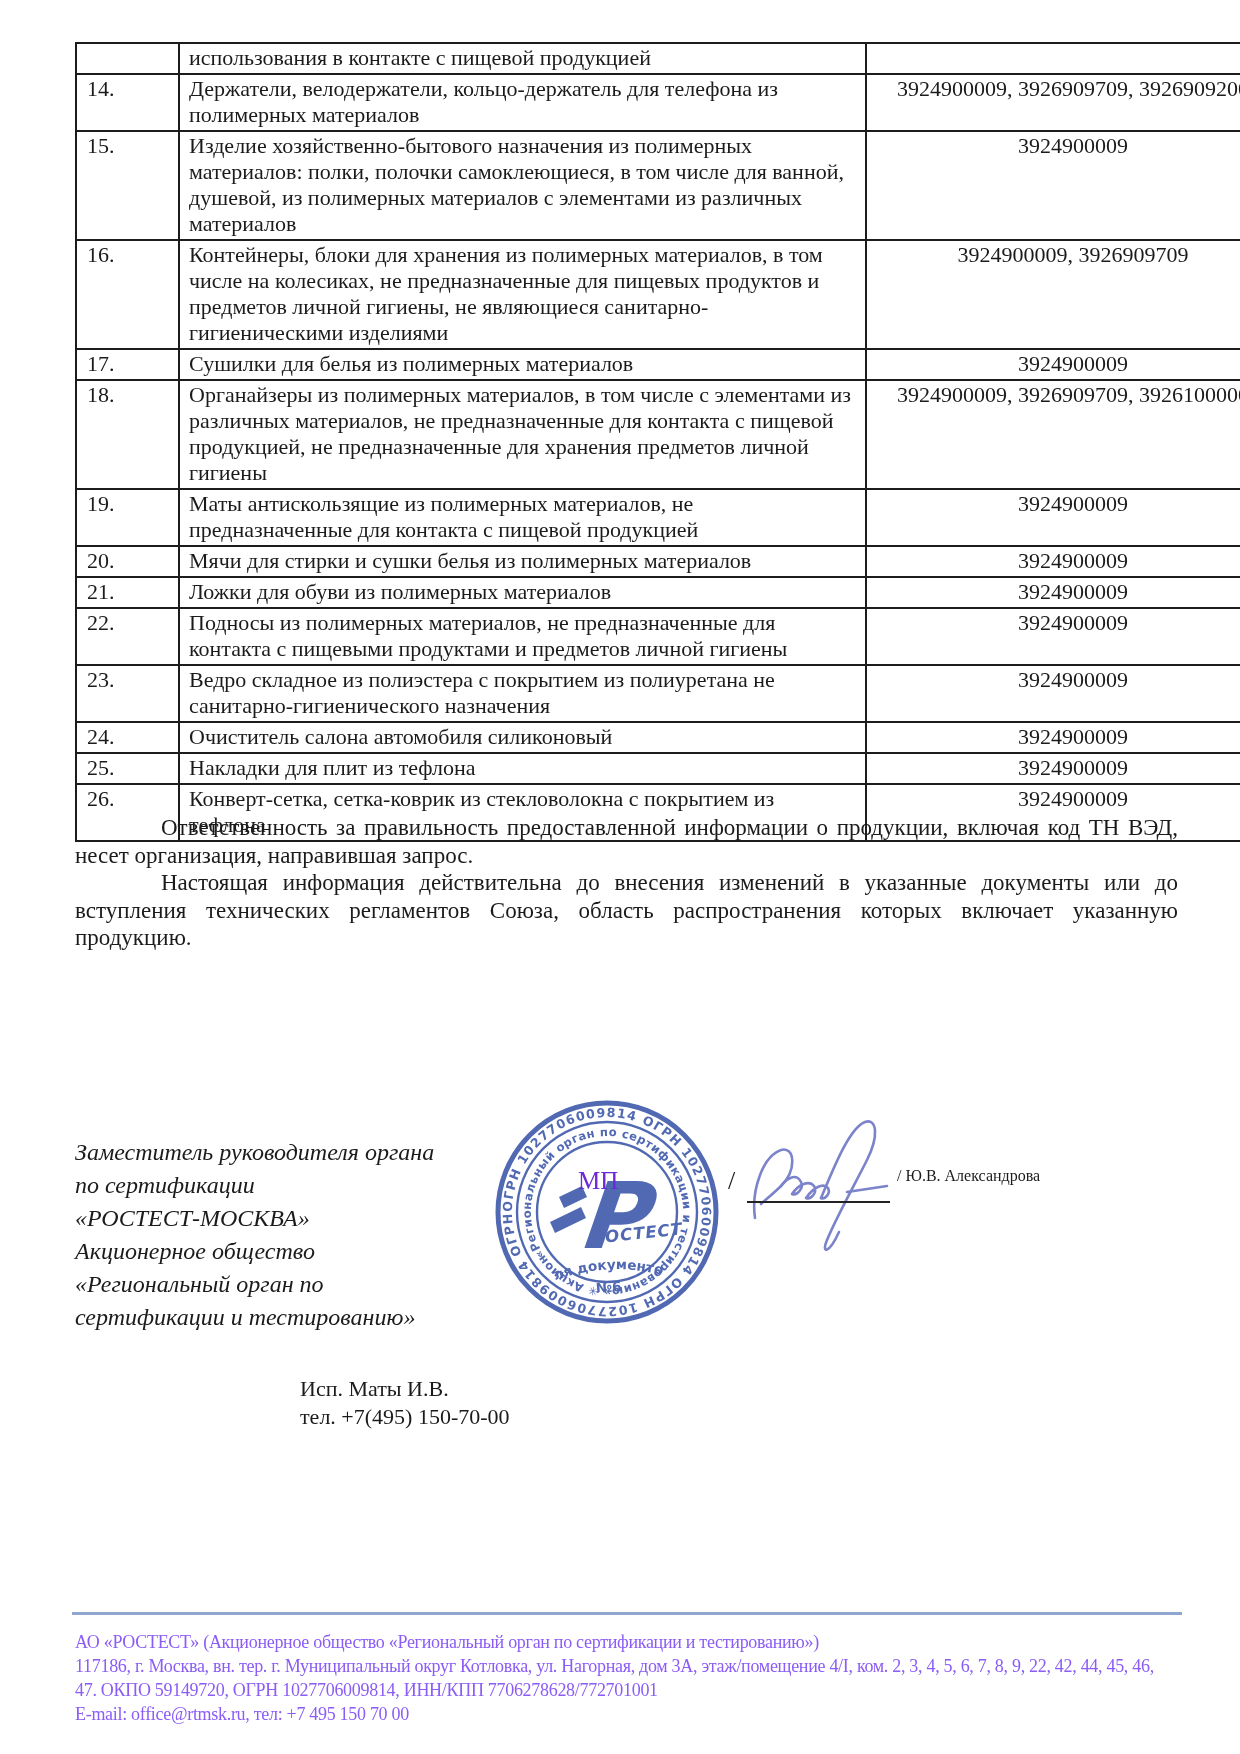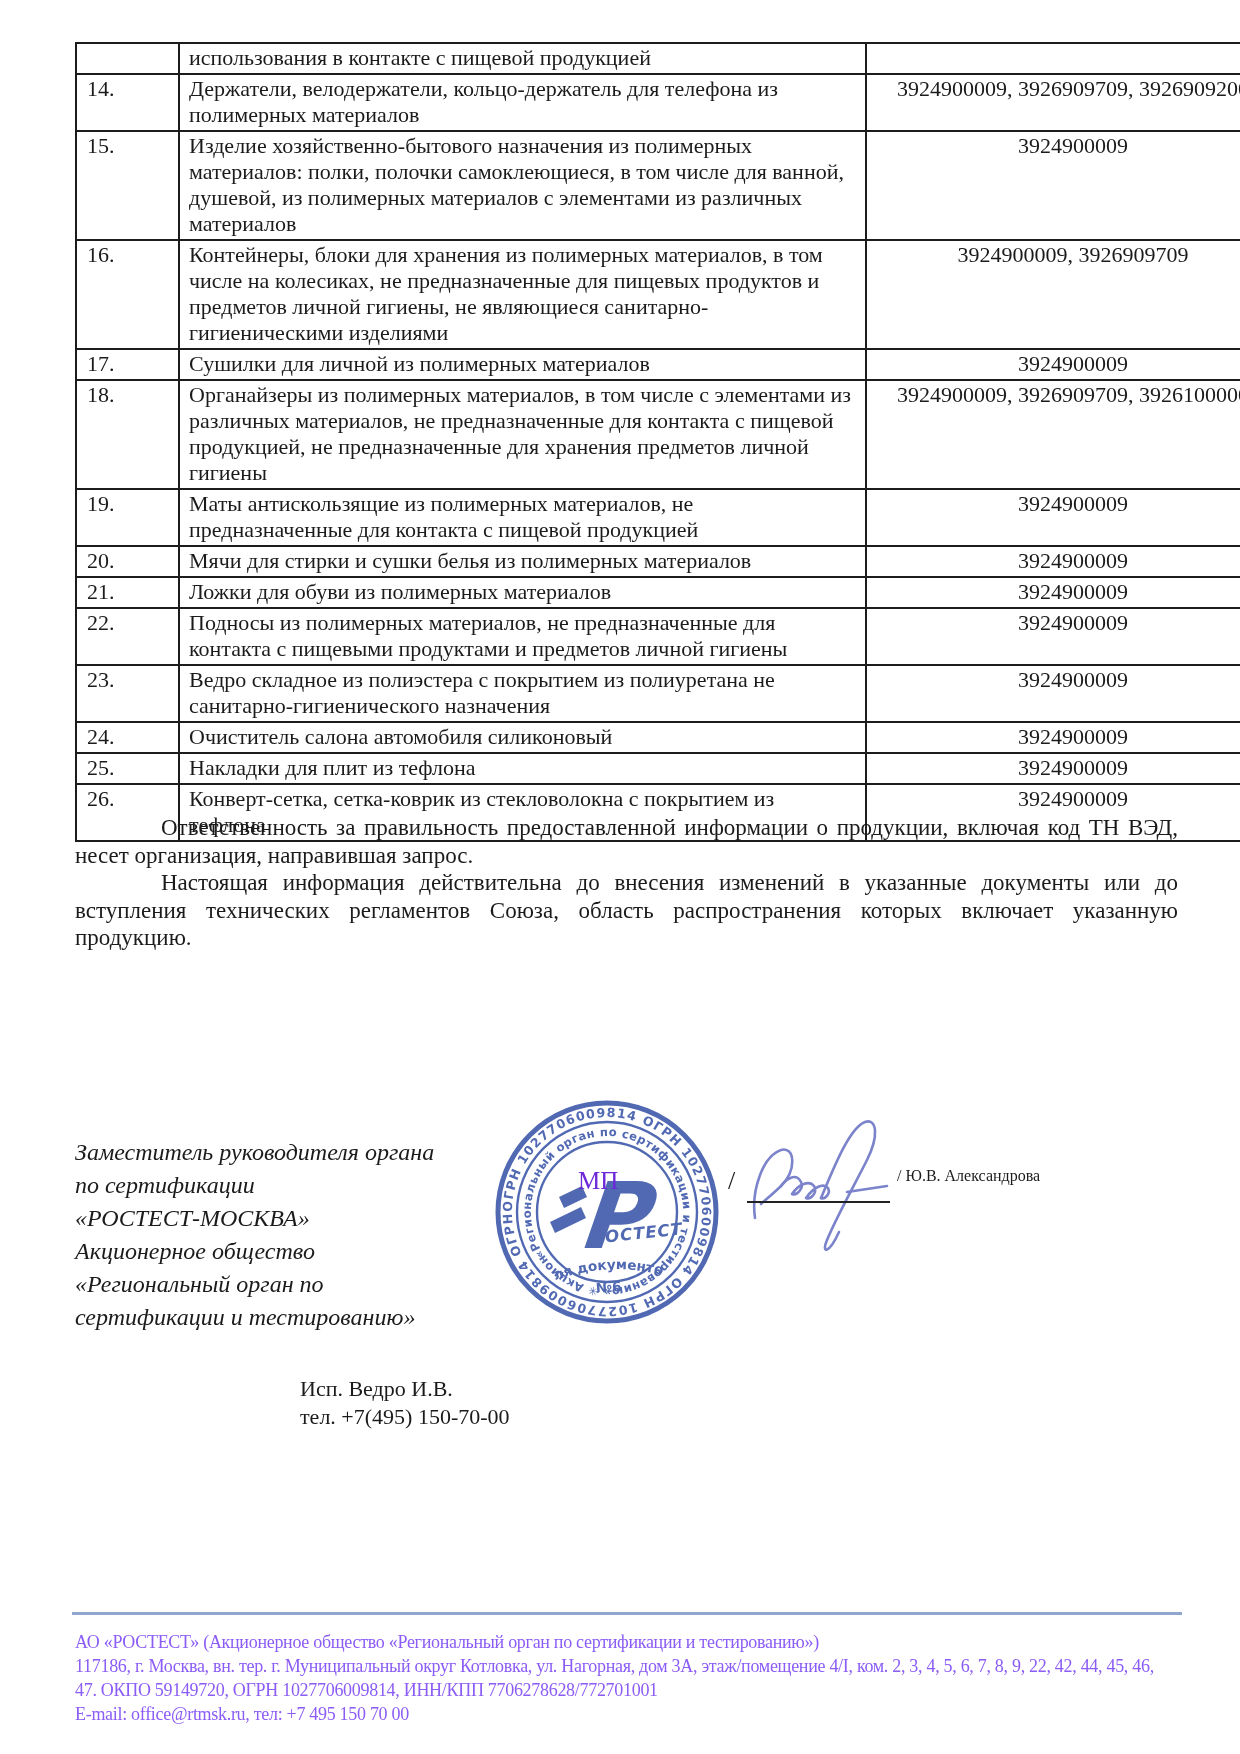--- a/index.html
+++ b/index.html
@@ -86,21 +86,21 @@
           <td class="cell-desc">Изделие хозяйственно-бытового назначения из полимерных материалов: полки, полочки самоклеющиеся,  в том числе для ванной, душевой, из полимерных материалов с элементами из различных материалов</td>
           <td class="cell-codes">3924900009</td>
         </tr>
         <tr>
           <td class="cell-num">16.</td>
           <td class="cell-desc">Контейнеры, блоки для хранения из полимерных материалов, в том числе на колесиках, не предназначенные для пищевых продуктов и предметов личной гигиены, не являющиеся санитарно-гигиеническими изделиями</td>
           <td class="cell-codes">3924900009, 3926909709</td>
         </tr>
         <tr>
           <td class="cell-num">17.</td>
-          <td class="cell-desc">Сушилки для личной из полимерных материалов</td>
+          <td class="cell-desc">Сушилки для белья из полимерных материалов</td>
           <td class="cell-codes">3924900009</td>
         </tr>
         <tr>
           <td class="cell-num">18.</td>
           <td class="cell-desc">Органайзеры из полимерных материалов, в том числе с элементами из различных материалов, не предназначенные для контакта с пищевой продукцией, не предназначенные для хранения предметов личной гигиены</td>
           <td class="cell-codes">3924900009, 3926909709, 3926100000</td>
         </tr>
         <tr>
           <td class="cell-num">19.</td>
           <td class="cell-desc">Маты антискользящие из полимерных материалов, не предназначенные для контакта с пищевой продукцией</td>
@@ -195,21 +195,21 @@
       <path d="M 86,86 C 98,58 114,16 130,10 C 142,6 144,24 132,48 C 120,72 102,104 92,128 C 86,142 94,142 104,120"></path>
       <path d="M 112,80 L 152,74"></path>
     </g>
   </svg>
 
   <div class="sig-slash-1">/</div>
   <div class="sig-underline"></div>
   <div class="sig-name">/ Ю.В. Александрова</div>
 
   <div class="executor">
-    <div>Исп. Ведро И.В.</div>
+    <div>Исп. Маты И.В.</div>
     <div>тел. +7(495) 150-70-00</div>
   </div>
 
   <div class="footer-rule"></div>
   <div class="footer">
     <div>АО «РОСТЕСТ»  (Акционерное общество «Региональный орган по сертификации и тестированию»)</div>
     <div>117186, г. Москва, вн. тер. г. Муниципальный округ Котловка, ул. Нагорная, дом 3А, этаж/помещение 4/I, ком. 2, 3, 4, 5, 6, 7, 8, 9, 22, 42, 44, 45, 46,</div>
     <div>47. ОКПО 59149720, ОГРН 1027706009814, ИНН/КПП 7706278628/772701001</div>
     <div>E-mail: office@rtmsk.ru,  тел: +7 495 150 70 00</div>
   </div>

